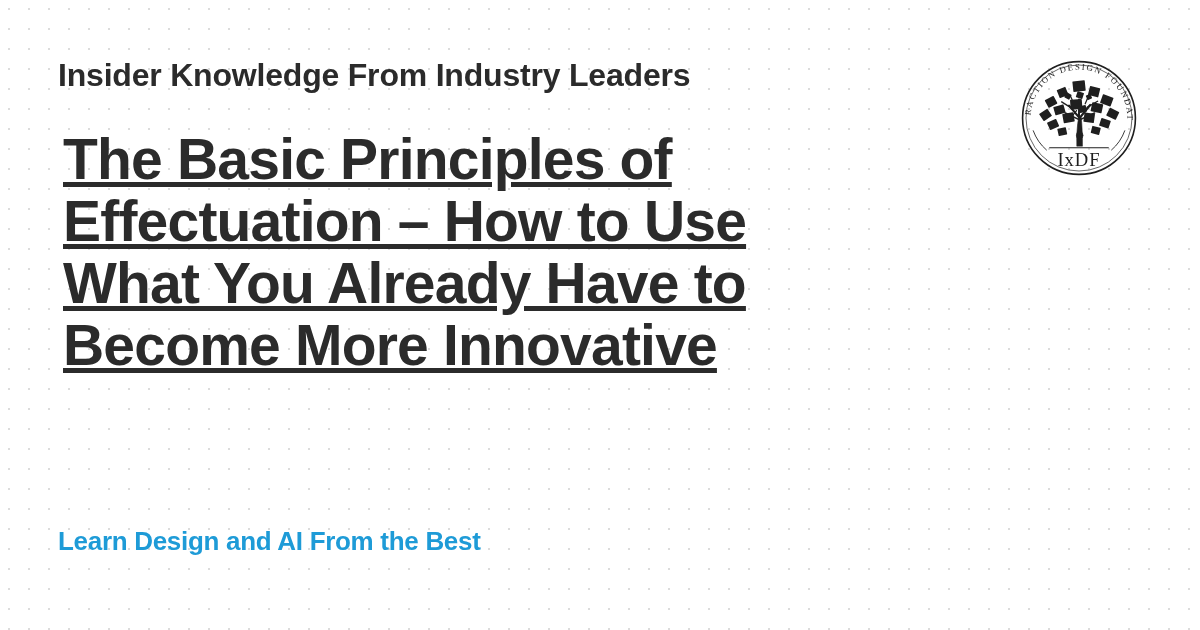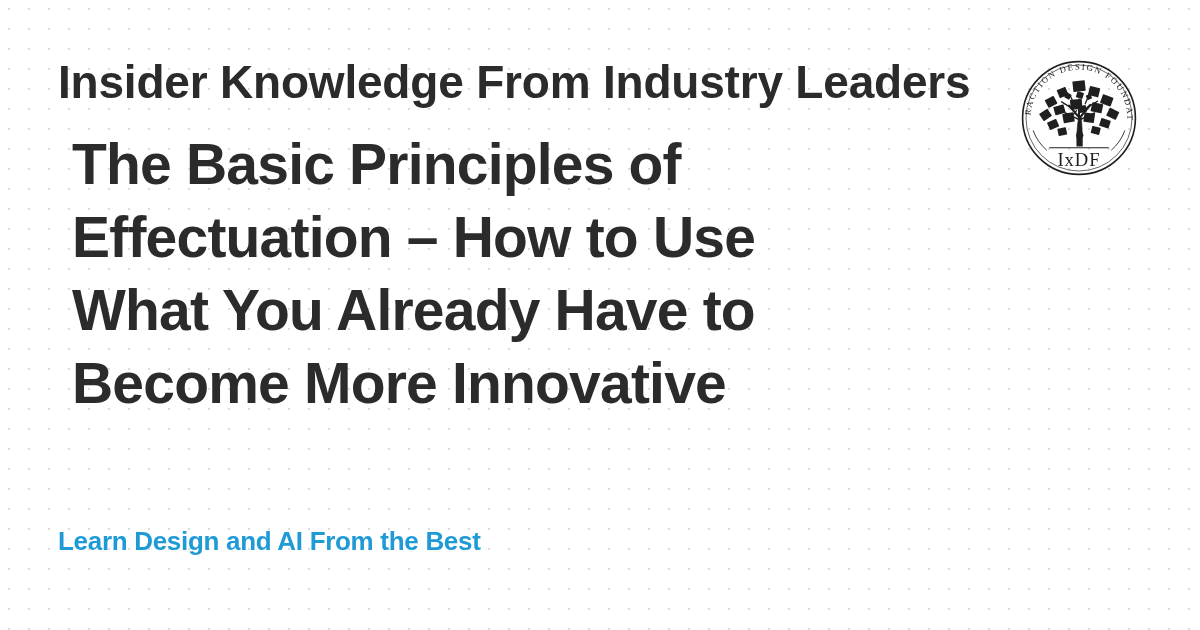--- a/index.html
+++ b/index.html
@@ -25,39 +25,40 @@
     position: absolute;
     inset: 0;
     padding: 0;
   }
 
   
   .eyebrow {
     position: absolute;
     left: 58px;
     top: 59px;
-    font-size: 46px;
+    font-size: 32px;
     font-weight: 700;
     letter-spacing: -0.2px;
     line-height: 1;
     color: #2b2b2b;
     white-space: nowrap;
   }
 
   
   .headline {
     position: absolute;
-    left: 72px;
+    left: 63px;
     top: 128px;
     width: 790px;
     font-size: 57px;
     font-weight: 700;
-    line-height: 73px;
+    line-height: 62px;
     letter-spacing: -0.8px;
     color: #2b2b2b;
+    text-decoration: underline;
   }
 
   
   .cta {
     position: absolute;
     left: 58px;
     top: 527px;
     font-size: 26px;
     font-weight: 700;
     letter-spacing: -0.3px;

